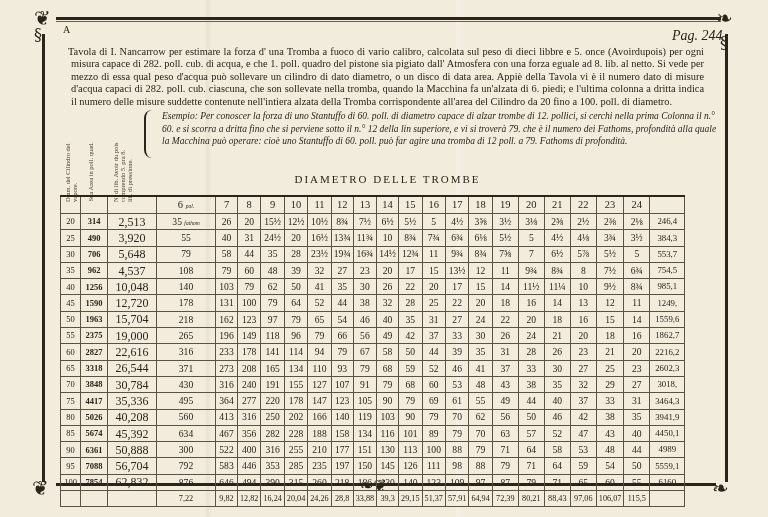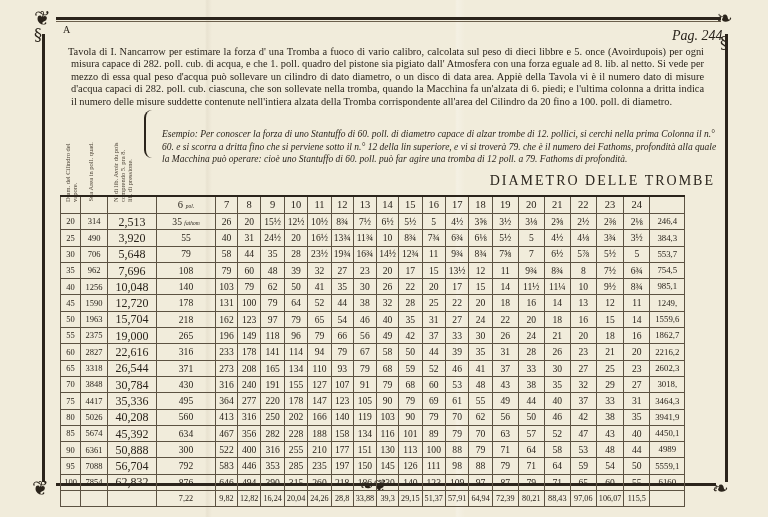--- a/index.html
+++ b/index.html
@@ -32,50 +32,50 @@
   .orn-bm { left: 360px; top: 478px; font-size: 16px; }
 
   .sig-a { position: absolute; left: 63px; top: 24px; font-size: 10px; }
   .pag { position: absolute; left: 672px; top: 28px; font-size: 14px; font-style: italic; }
   .intro {
     position: absolute; left: 60px; top: 35px; width: 655px;
     font-size: 10.4px; line-height: 12.4px; text-align: justify;
   }
   .intro p { margin: 11px; text-indent: -3px; }
   .example {
-    position: absolute; left: 152px; top: 128px; width: 560px;
+    position: absolute; left: 152px; top: 110px; width: 560px;
     font-size: 9.5px; line-height: 12.6px; font-style: italic;
     padding-left: 10px;
   }
   .brace {
     position: absolute; left: 144px; top: 110px; width: 6px; height: 48px;
     border-left: 2px solid #2b241b; border-radius: 8px 0 0 8px;
   }
   .rot-headers { position: absolute; left: 60px; top: 140px; height: 62px; width: 80px; }
   .rot {
     position: absolute; bottom: 0; font-size: 6.5px; line-height: 7px;
     writing-mode: vertical-rl; transform: rotate(180deg); color: #4a4034;
   }
   .rot1 { left: 4px; } .rot2 { left: 27px; } .rot3 { left: 52px; }
   .diam-title {
-    position: absolute; left: 60px; width: 655px; top: 173px; text-align: right;
-    font-size: 14px; letter-spacing: 2px;
+    position: absolute; left: 60px; width: 655px; top: 173px; text-align: center;
+    font-size: 11px; letter-spacing: 2px;
   }
   table.grid {
     position: absolute; left: 60px; top: 195px;
     border-collapse: collapse; font-size: 9.6px; line-height: 1;
     table-layout: fixed;
   }
   table.grid td {
     border: 1px solid #5c5242; height: 15.3px; padding: 0 2px;
     text-align: center; white-space: nowrap; overflow: hidden;
   }
   table.grid tr.head td { border-top: 2px solid #2b241b; height: 16px; font-size: 10.5px; }
   table.grid td.c0 { width: 15px; font-size: 8.5px; }
-  table.grid td.c1 { width: 22px; font-size: 8.5px; }
+  table.grid td.c1 { width: 22px; font-size: 8.5px; font-weight: bold; }
   table.grid td.c2 { width: 44px; font-size: 12px; }
   table.grid td.c3 { width: 54px; }
   table.grid td.cn { width: 17px; }
   table.grid td.cw { width: 21px; }
   table.grid td.clast { width: 30px; font-size: 8.8px; }
   table.grid tr.foot td { font-size: 8.2px; margin-top: 20px; }
   .small { font-size: 5.5px; font-style: italic; }
 </style>
 </head>
 <body>
@@ -210,21 +210,21 @@
           <td class="cw"><span>7</span></td>
           <td class="cw"><span>6½</span></td>
           <td class="cw"><span>5⅞</span></td>
           <td class="cw"><span>5½</span></td>
           <td class="cw"><span>5</span></td>
           <td class="clast"><span>553,7</span></td>
         </tr>
         <tr class="">
           <td class="c0"><span>35</span></td>
           <td class="c1"><span>962</span></td>
-          <td class="c2"><span>7,696</span></td>
+          <td class="c2"><span>4,537</span></td>
           <td class="c3"><span>108</span></td>
           <td class="cn"><span>79</span></td>
           <td class="cn"><span>60</span></td>
           <td class="cn"><span>48</span></td>
           <td class="cn"><span>39</span></td>
           <td class="cn"><span>32</span></td>
           <td class="cn"><span>27</span></td>
           <td class="cn"><span>23</span></td>
           <td class="cn"><span>20</span></td>
           <td class="cn"><span>17</span></td>

